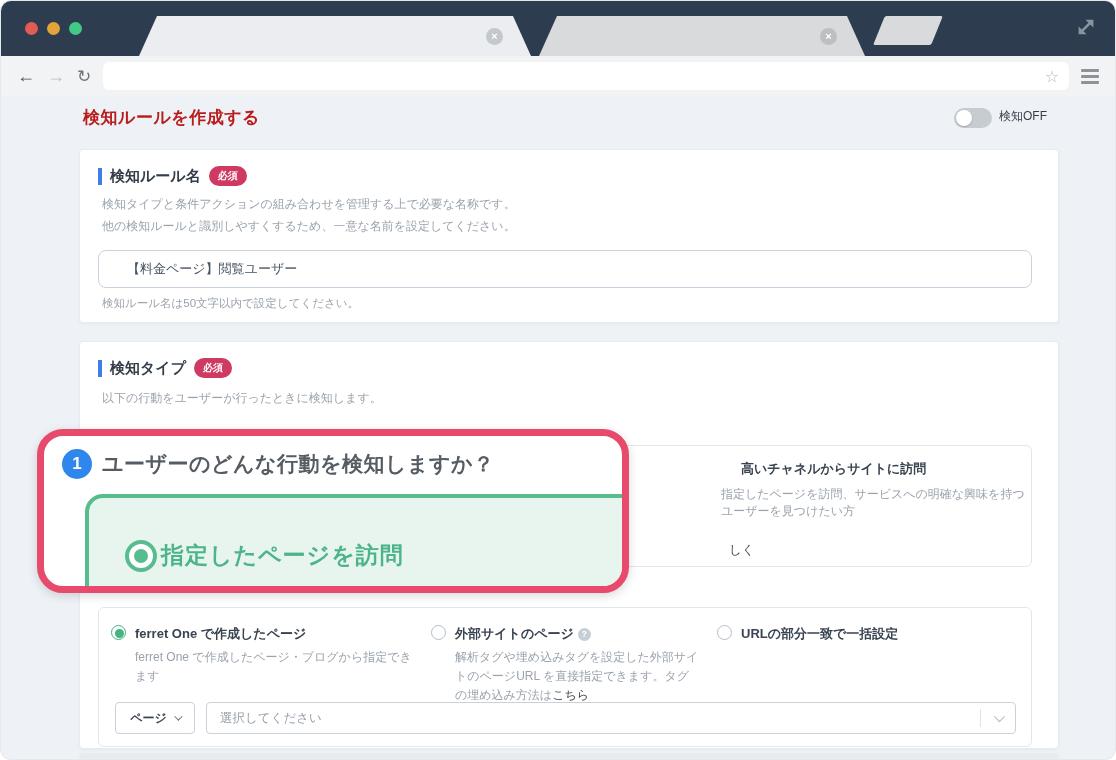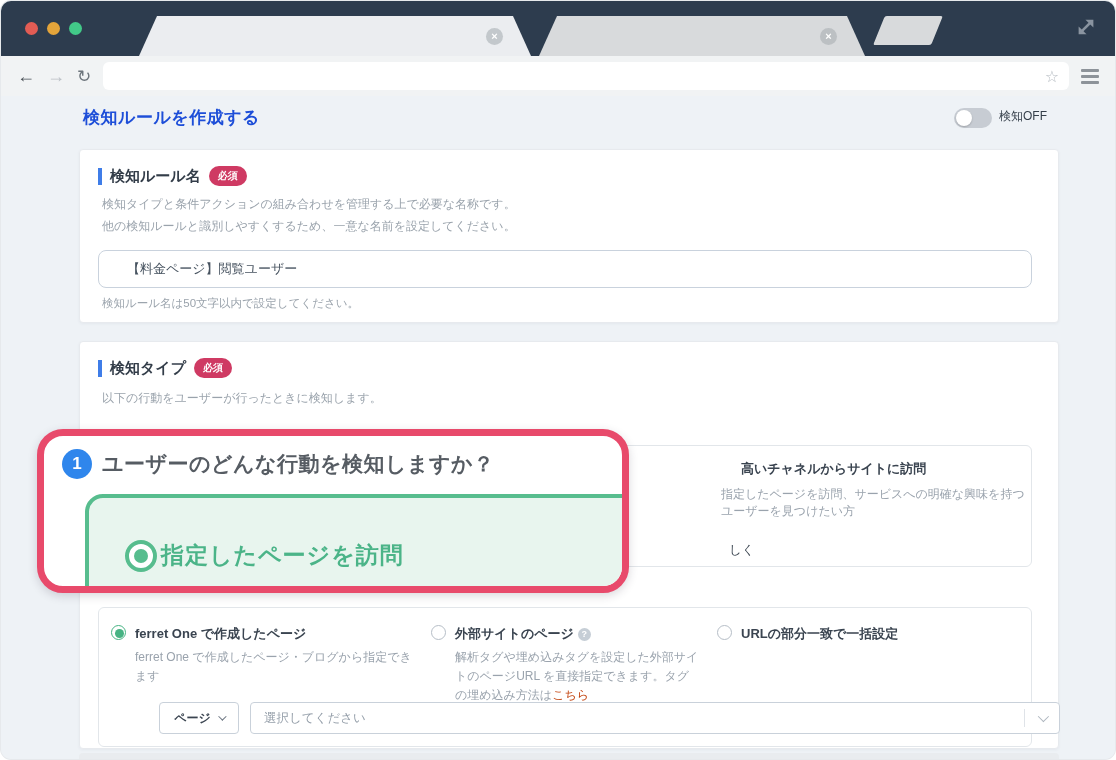--- a/index.html
+++ b/index.html
@@ -31,21 +31,21 @@
   .fwd { color:#bcc1c6; }
   .reload { color:#6d757c; font-size:17px; }
   .urlbar { flex:1; height:28px; background:#fff; border-radius:6px; display:flex; align-items:center; padding:0 10px; }
   .url-text { flex:1; font-size:12px; color:#3a4450; }
   .star { color:#b8bec4; font-size:16px; }
   .menu-ic { display:flex; flex-direction:column; gap:3px; }
   .menu-ic span { display:block; width:18px; height:3px; background:#8d9399; border-radius:1px; }
 
   
   .content { position:absolute; left:0; top:95px; right:0; bottom:0; background:#eef2f6; }
-  .page-title { position:absolute; left:82px; top:10px; font-size:17px; font-weight:bold; color:#1d4ed8; letter-spacing:.5px; }
+  .page-title { position:absolute; left:82px; top:10px; font-size:17px; font-weight:bold; color:#b91c1c; letter-spacing:.5px; }
   .toggle-wrap { position:absolute; right:68px; top:12px; display:flex; gap:7px; }
   .toggle { position:relative; width:38px; height:20px; border-radius:10px; background:#c7ccd3; }
   .knob { position:absolute; left:2px; top:2px; width:16px; height:16px; border-radius:50%; background:#fff; box-shadow:0 1px 2px rgba(0,0,0,.2); }
   .toggle-label { font-size:12px; color:#353f4a; }
 
   .card { position:absolute; left:78px; width:980px; background:#fff; border:1px solid #e7eaee; border-radius:4px; box-shadow:0 1px 3px rgba(40,60,80,.05); }
   .card1 { top:53px; height:174px; }
   .card2 { top:245px; height:408px; }
   .next-strip { position:absolute; left:78px; top:657px; width:980px; height:14px; background:#e9ecef; border-radius:4px 4px 0 0; }
 
@@ -69,24 +69,24 @@
 
   .radio-cols { position:absolute; left:0; top:0; right:0; height:92px; display:grid; grid-template-columns:320px 286px auto; padding:16px 14px 0 12px; }
   .radio-opt { position:relative; padding-left:24px; }
   .radio { position:absolute; left:0; top:1px; width:15px; height:15px; border-radius:50%; border:1.5px solid #b6bec7; background:#fff; }
   .radio.sel { border-color:#46b383; }
   .radio.sel::after { content:""; position:absolute; left:3px; top:3px; width:9px; height:9px; border-radius:50%; background:#46b383; }
   .radio-label { font-size:13px; font-weight:bold; color:#3a4450; display:inline; }
   .radio-desc { margin-top:5px; font-size:12px; color:#9aa3ad; line-height:1.6; padding-right:18px; }
   .help-ic { display:inline-block; width:13px; height:13px; border-radius:50%; background:#c6ced6; color:#fff; font-size:9px; font-weight:bold;
     text-align:center; line-height:13px; vertical-align:1px; margin-left:4px; }
-  .link { color:#c2410c; }
+  .link { color:#404040; }
 
   .dd-row { position:absolute; left:16px; top:94px; display:flex; gap:11px; align-items:center; }
-  .dd-btn { width:80px; height:32px; border:1px solid #c9d1da; border-radius:4px; background:#fff; display:flex; align-items:center; justify-content:center; gap:7px;margin-left:44px; }
+  .dd-btn { width:80px; height:32px; border:1px solid #c9d1da; border-radius:4px; background:#fff; display:flex; align-items:center; justify-content:center; gap:7px; }
   .dd-btn-label { font-size:12px; font-weight:bold; color:#3a4450; }
   .chev { width:6px; height:6px; border-right:1.6px solid #6a7480; border-bottom:1.6px solid #6a7480; transform:rotate(45deg) translateY(-2px); }
   .dd-select { width:810px; height:32px; border:1px solid #c9d1da; border-radius:4px; background:#fff; display:flex; align-items:center; padding-left:13px; }
   .dd-placeholder { flex:1; font-size:12.5px; color:#949ea9; }
   .dd-div { width:1px; height:18px; background:#dfe3e8; }
   .dd-chev-zone { width:34px; display:flex; justify-content:center; }
   .chev-lg { width:8px; height:8px; border-right:1.6px solid #aeb6bf; border-bottom:1.6px solid #aeb6bf; transform:rotate(45deg) translateY(-2px); }
 
   
   .callout { position:absolute; left:36px; top:333px; width:592px; height:164px; background:#fff; border:7px solid #e84a6b;

